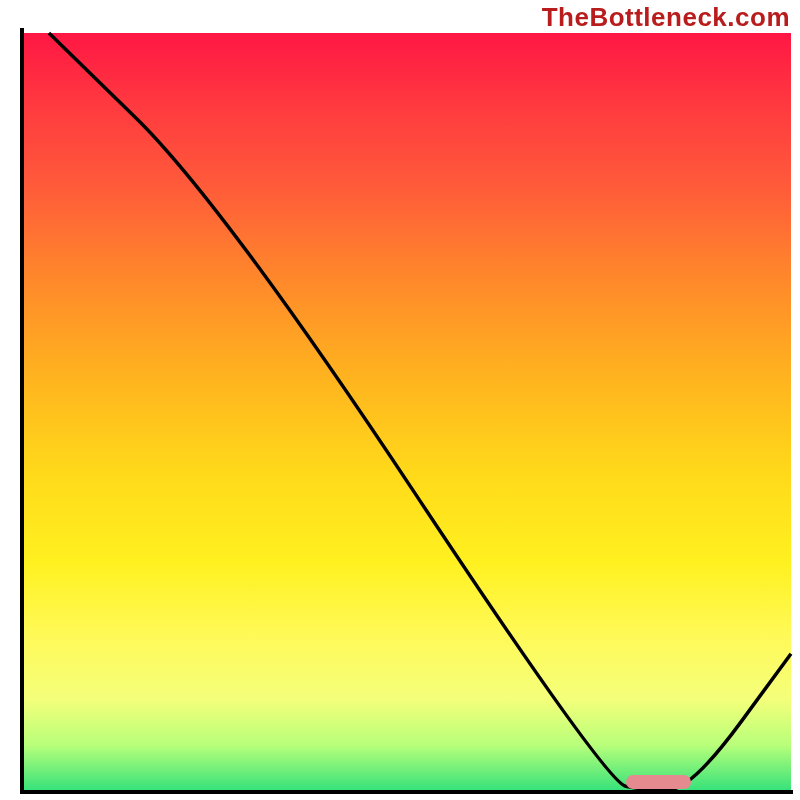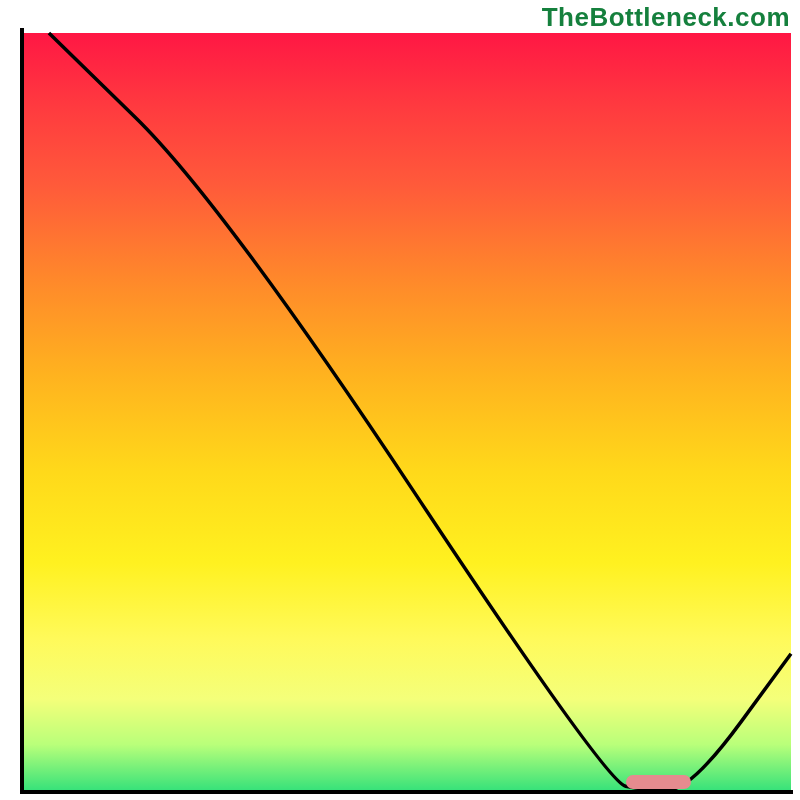--- a/index.html
+++ b/index.html
@@ -15,21 +15,21 @@
     width: 800px;
     height: 800px;
   }
   .watermark {
     position: absolute;
     top: 2px;
     right: 10px;
     font-family: Arial, Helvetica, sans-serif;
     font-size: 26px;
     font-weight: 600;
-    color: #15803d;
+    color: #b91c1c;
     letter-spacing: 0.5px;
     user-select: none;
   }
   .plot-area {
     position: absolute;
     left: 22px;
     top: 33px;
     width: 769px;
     height: 757px;
     background: linear-gradient(

